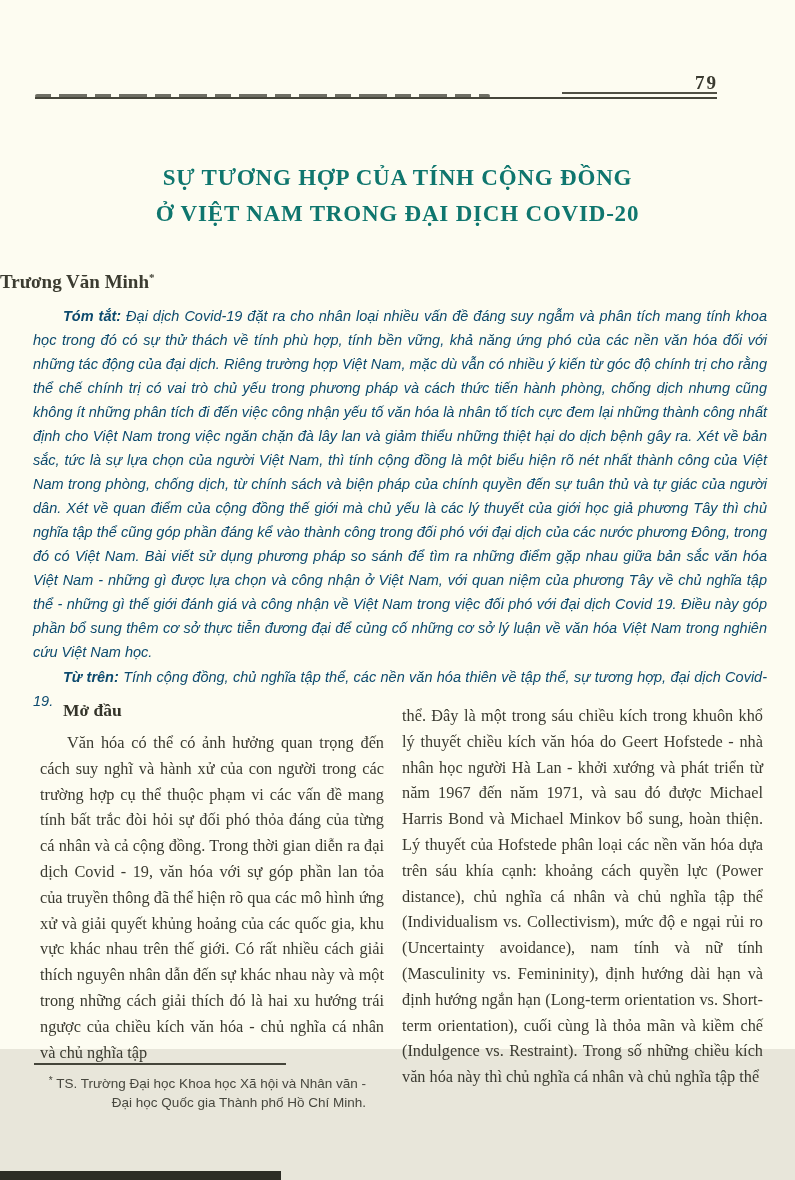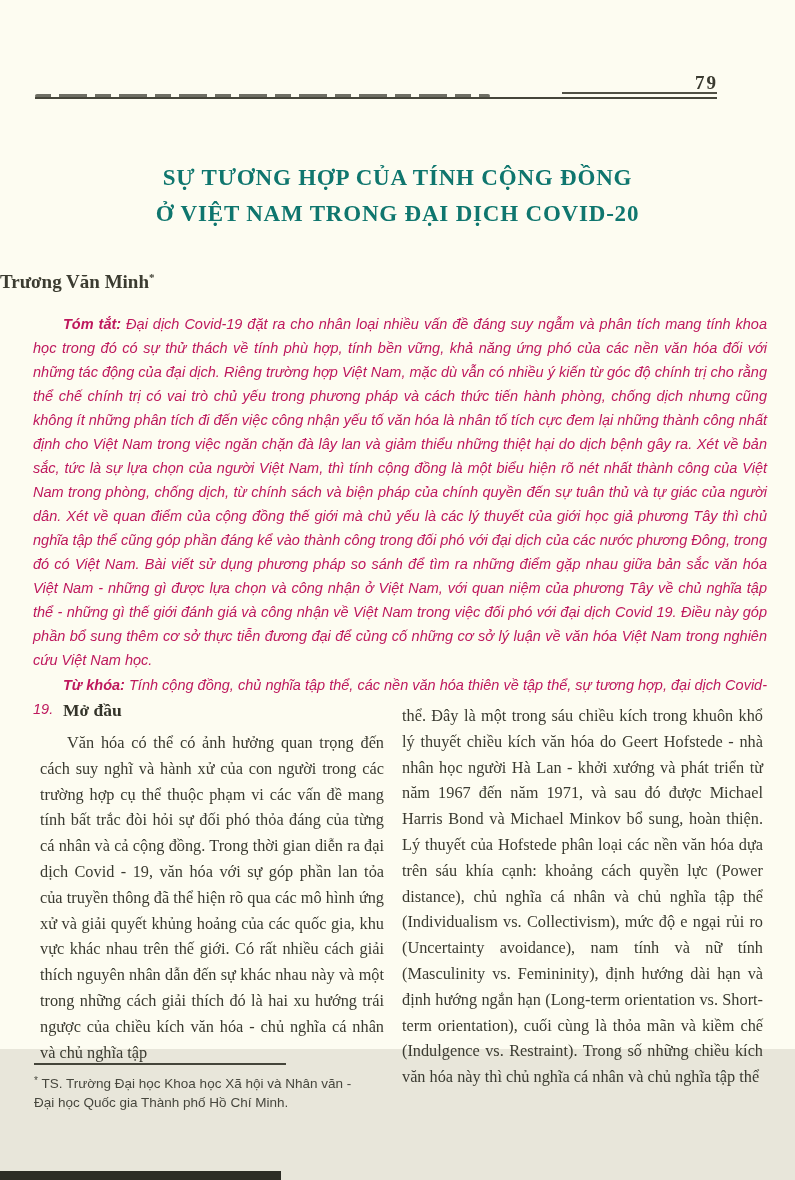--- a/index.html
+++ b/index.html
@@ -37,24 +37,24 @@
     font-size:23px;line-height:36px;letter-spacing:.8px;
     color:#0f766e;
   }
   .author-line{
     position:absolute;top:271px;left:0;width:664px;
     font-size:19px;font-weight:bold;color:#3c3c31;
   }
   .author-line sup{font-size:11px;}
   
   .abstract{
-    position:absolute;top:312px;left:33px;width:734px;
+    position:absolute;top:304px;left:33px;width:734px;
     font-family:"Liberation Sans", sans-serif;
     font-style:italic;font-size:14.5px;line-height:24px;
-    text-align:justify;color:#be185d;
+    text-align:justify;color:#0c4a6e;
   }
   .abstract p{margin:0;text-indent:30px;}
   .abstract p.keywords{margin-top:1px;}
   .ab-label{font-weight:bold;}
   
   .col{
     position:absolute;top:699px;
     font-size:16.3px;line-height:25.8px;text-align:justify;
     color:#3a3a30;
   }
@@ -63,21 +63,21 @@
   .col h3{
     margin:0 0 9px 0;font-size:17.5px;line-height:22px;
     text-indent:27px;color:#34342a;
   }
   .col p{margin:4px;}
   .col-left p{text-indent:27px;}
   
   .footnote{
     position:absolute;left:34px;top:1063px;width:332px;
     font-family:"Liberation Sans", sans-serif;
-    font-size:13.5px;line-height:18.5px;color:#47473e;
+    font-size:13.5px;line-height:18.5px;color:#47473e;text-align:right;
   }
   .fn-rule{width:252px;height:2px;background:#45453a;margin-bottom:7px;}
   .footnote p{margin:0;}
   .fn-mark{font-size:10px;vertical-align:4px;}
   
   .bottom-bar{
     position:absolute;left:0;top:1171px;width:281px;height:9px;
     background:#2d2d25;
   }
 </style>
@@ -94,21 +94,21 @@
   <div class="title-block">
     <div>SỰ TƯƠNG HỢP CỦA TÍNH CỘNG ĐỒNG</div>
     <div>Ở VIỆT NAM TRONG ĐẠI DỊCH COVID-20</div>
   </div>
 
   <div class="author-line"><span>Trương Văn Minh</span><sup>*</sup>
   </div>
 
   <div class="abstract">
     <p><span class="ab-label">Tóm tắt:</span><span> Đại dịch Covid-19 đặt ra cho nhân loại nhiều vấn đề đáng suy ngẫm và phân tích mang tính khoa học trong đó có sự thử thách về tính phù hợp, tính bền vững, khả năng ứng phó của các nền văn hóa đối với những tác động của đại dịch. Riêng trường hợp Việt Nam, mặc dù vẫn có nhiều ý kiến từ góc độ chính trị cho rằng thể chế chính trị có vai trò chủ yếu trong phương pháp và cách thức tiến hành phòng, chống dịch nhưng cũng không ít những phân tích đi đến việc công nhận yếu tố văn hóa là nhân tố tích cực đem lại những thành công nhất định cho Việt Nam trong việc ngăn chặn đà lây lan và giảm thiểu những thiệt hại do dịch bệnh gây ra. Xét về bản sắc, tức là sự lựa chọn của người Việt Nam, thì tính cộng đồng là một biểu hiện rõ nét nhất thành công của Việt Nam trong phòng, chống dịch, từ chính sách và biện pháp của chính quyền đến sự tuân thủ và tự giác của người dân. Xét về quan điểm của cộng đồng thế giới mà chủ yếu là các lý thuyết của giới học giả phương Tây thì chủ nghĩa tập thể cũng góp phần đáng kể vào thành công trong đối phó với đại dịch của các nước phương Đông, trong đó có Việt Nam. Bài viết sử dụng phương pháp so sánh để tìm ra những điểm gặp nhau giữa bản sắc văn hóa Việt Nam - những gì được lựa chọn và công nhận ở Việt Nam, với quan niệm của phương Tây về chủ nghĩa tập thể - những gì thế giới đánh giá và công nhận về Việt Nam trong việc đối phó với đại dịch Covid 19. Điều này góp phần bổ sung thêm cơ sở thực tiễn đương đại để củng cố những cơ sở lý luận về văn hóa Việt Nam trong nghiên cứu Việt Nam học.</span></p>
-    <p class="keywords"><span class="ab-label">Từ khóa:</span><span> Tính cộng đồng, chủ nghĩa tập thể, các nền văn hóa thiên về tập thể, sự tương hợp, đại dịch Covid-19.</span></p>
+    <p class="keywords"><span class="ab-label">Từ trên:</span><span> Tính cộng đồng, chủ nghĩa tập thể, các nền văn hóa thiên về tập thể, sự tương hợp, đại dịch Covid-19.</span></p>
   </div>
 
   <div class="col col-left">
     <h3>Mở đầu</h3>
     <p>Văn hóa có thể có ảnh hưởng quan trọng đến cách suy nghĩ và hành xử của con người trong các trường hợp cụ thể thuộc phạm vi các vấn đề mang tính bất trắc đòi hỏi sự đối phó thỏa đáng của từng cá nhân và cả cộng đồng. Trong thời gian diễn ra đại dịch Covid - 19, văn hóa với sự góp phần lan tỏa của truyền thông đã thể hiện rõ qua các mô hình ứng xử và giải quyết khủng hoảng của các quốc gia, khu vực khác nhau trên thế giới. Có rất nhiều cách giải thích nguyên nhân dẫn đến sự khác nhau này và một trong những cách giải thích đó là hai xu hướng trái ngược của chiều kích văn hóa - chủ nghĩa cá nhân và chủ nghĩa tập</p>
   </div>
 
   <div class="col col-right">
     <p>thể. Đây là một trong sáu chiều kích trong khuôn khổ lý thuyết chiều kích văn hóa do Geert Hofstede - nhà nhân học người Hà Lan - khởi xướng và phát triển từ năm 1967 đến năm 1971, và sau đó được Michael Harris Bond và Michael Minkov bổ sung, hoàn thiện. Lý thuyết của Hofstede phân loại các nền văn hóa dựa trên sáu khía cạnh: khoảng cách quyền lực (Power distance), chủ nghĩa cá nhân và chủ nghĩa tập thể (Individualism vs. Collectivism), mức độ e ngại rủi ro (Uncertainty avoidance), nam tính và nữ tính (Masculinity vs. Femininity), định hướng dài hạn và định hướng ngắn hạn (Long-term orientation vs. Short-term orientation), cuối cùng là thỏa mãn và kiềm chế (Indulgence vs. Restraint). Trong số những chiều kích văn hóa này thì chủ nghĩa cá nhân và chủ nghĩa tập thể</p>
   </div>

